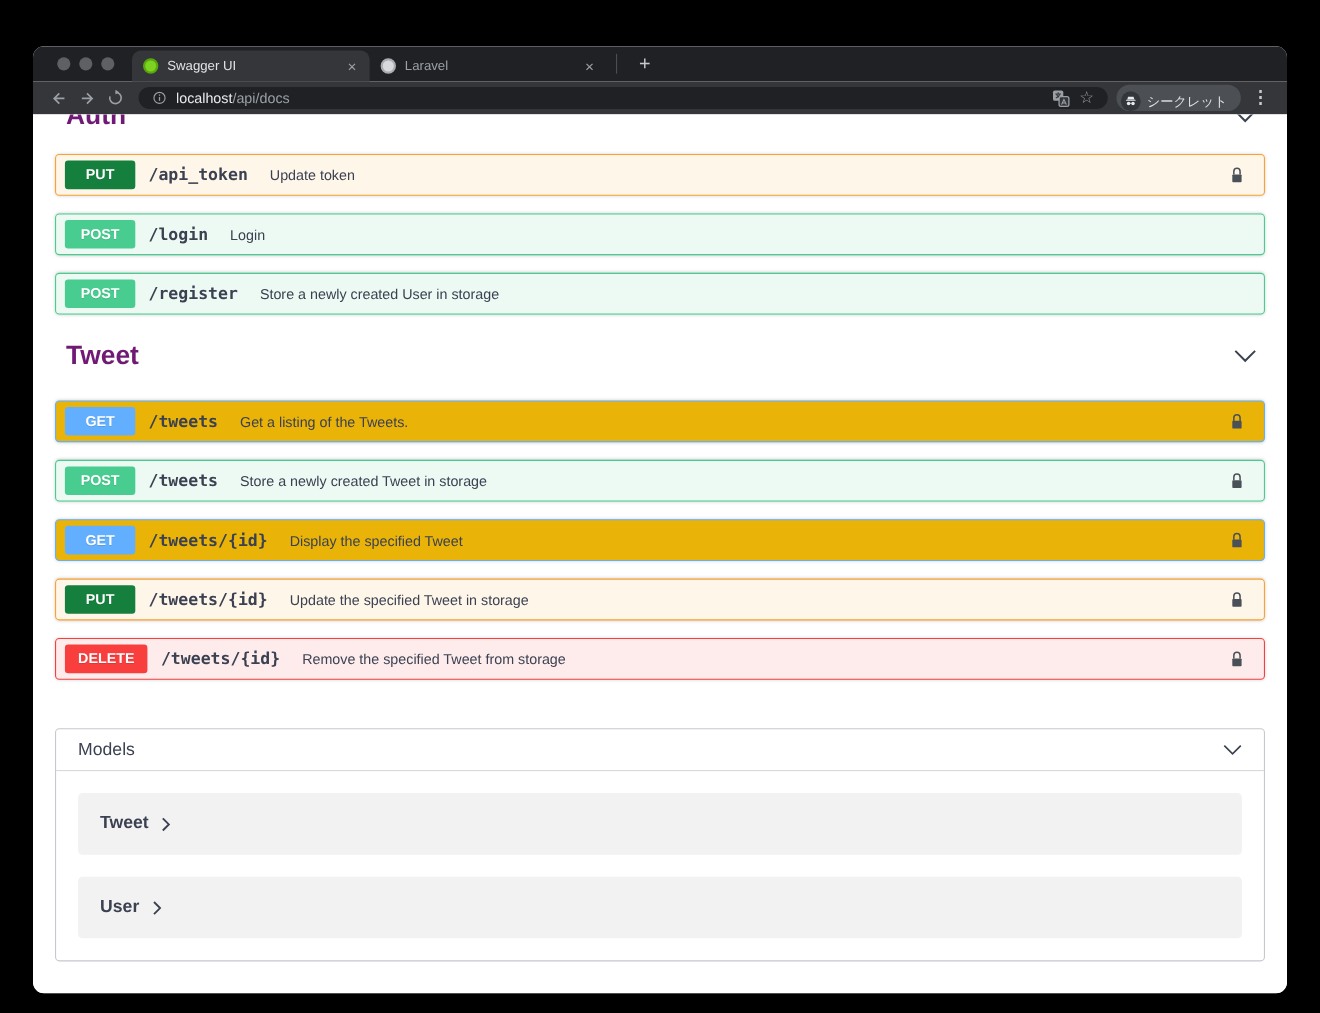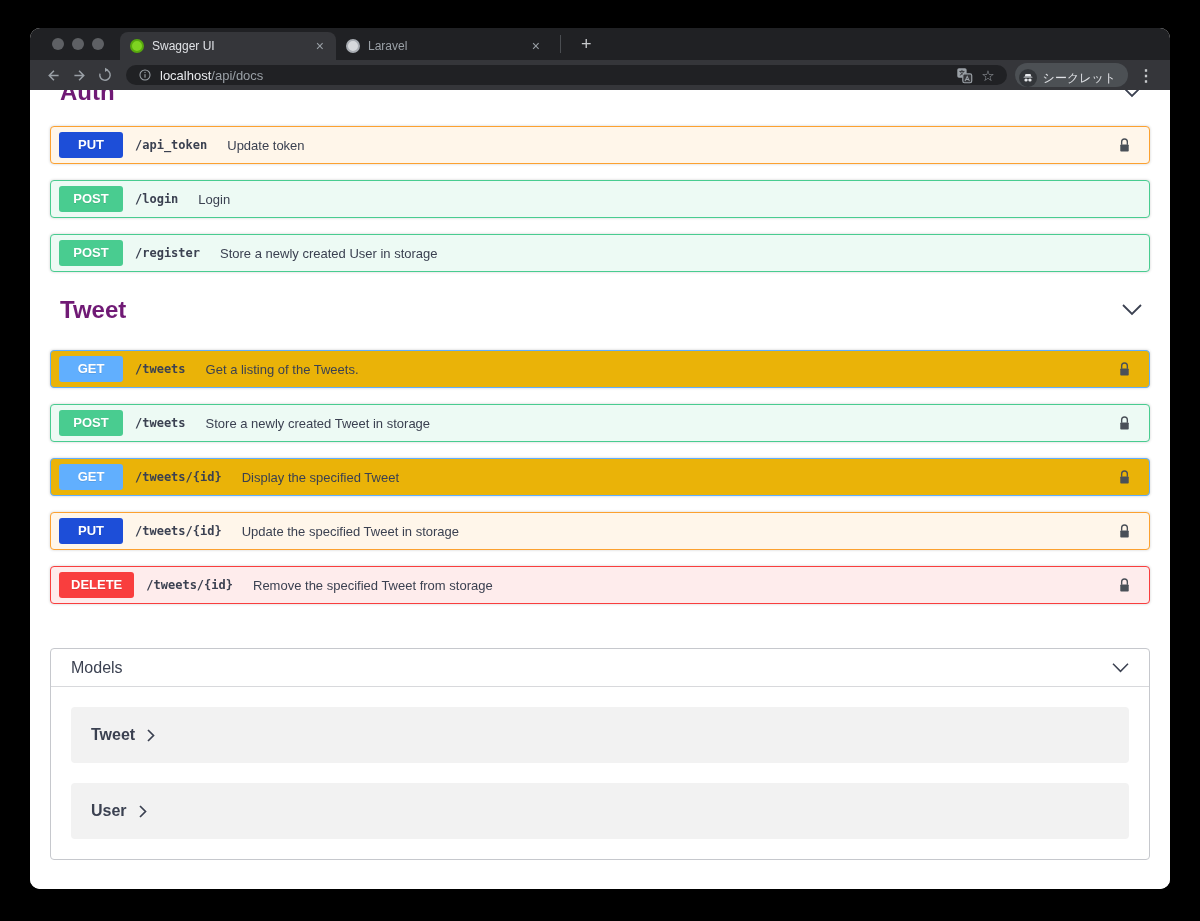--- a/index.html
+++ b/index.html
@@ -3,21 +3,21 @@
 <meta charset="utf-8">
 <style>
   * { box-sizing: border-box; margin: 0; padding: 0; }
   html,body { width:1200px; height:921px; }
   body {
     background:#000;
     font-family:"Liberation Sans", sans-serif;
     position:relative;
   }
   .window{
-    position:absolute; left:30px; top:28px; width:1140px; height:861px;
+    position:absolute; left:30px; top:42px; width:1140px; height:861px;
     border-radius:10px; overflow:hidden; background:#fff;
     box-shadow:0 12px 40px rgba(0,0,0,.65);
   }
   
   .tabstrip{ display:flex; align-items:flex-end; height:32px; background:#202124; padding-left:22px; }
   .traffic{ display:flex; gap:8px; align-items:center; align-self:center; margin-right:16px; }
   .dot{ width:12px; height:12px; border-radius:50%; background:#5e6064; display:inline-block; }
   .tab{ width:216px; height:28px; display:flex; align-items:center; gap:8px; padding:0 10px;
         border-radius:8px 8px 0 0; font-size:12px; color:#9aa0a6; cursor:pointer; }
   .tab.active{ background:#35363a; color:#dfe1e5; }
@@ -56,24 +56,24 @@
        padding:0 18px 0 8px; border:1px solid; box-shadow:0 0 3px rgba(0,0,0,.19); cursor:pointer; }
   .op.m-get{ border-color:#61affe; background:#eab308; }
   .op.m-post{ border-color:#49cc90; background:#edfaf4; }
   .op.m-put{ border-color:#fca130; background:#fff6ea; }
   .op.m-delete{ border-color:#f93e3e; background:#feecec; }
   .badge{ min-width:64px; padding:0 12px; height:26px; line-height:26px; text-align:center;
           border-radius:3px; font-weight:700; font-size:13px; color:#fff;
           text-shadow:0 1px 0 rgba(0,0,0,.1); flex:0 0 auto; }
   .badge.m-get{ background:#61affe; }
   .badge.m-post{ background:#49cc90; }
-  .badge.m-put{ background:#1d4ed8; }
+  .badge.m-put{ background:#15803d; }
   .badge.m-delete{ background:#f93e3e; }
   .path{ margin-left:12px; font-family:"DejaVu Sans Mono","Liberation Mono",monospace;
-         font-size:12px; font-weight:600; color:#3b4151; }
+         font-size:15px; font-weight:600; color:#3b4151; }
   .desc{ margin-left:20px; font-size:13px; color:#3b4151; }
   .lock{ margin-left:auto; display:flex; align-items:center; color:#4a5058;
          background:none; border:0; padding:0; cursor:pointer; }
   
   .models{ margin-top:44px; border:1px solid #c6c8cd; border-radius:4px; }
   .models-head{ height:38px; display:flex; align-items:center; justify-content:space-between;
                 padding:0 20px; font-size:16px; color:#3b4151; border-bottom:1px solid #d8d9dc; cursor:pointer; }
   .models-body{ padding:20px; }
   .model-bar{ height:56px; background:#f2f2f2; border-radius:4px; display:flex; align-items:center;
               gap:12px; padding:0 20px; margin-bottom:20px; font-size:16px; font-weight:600;

